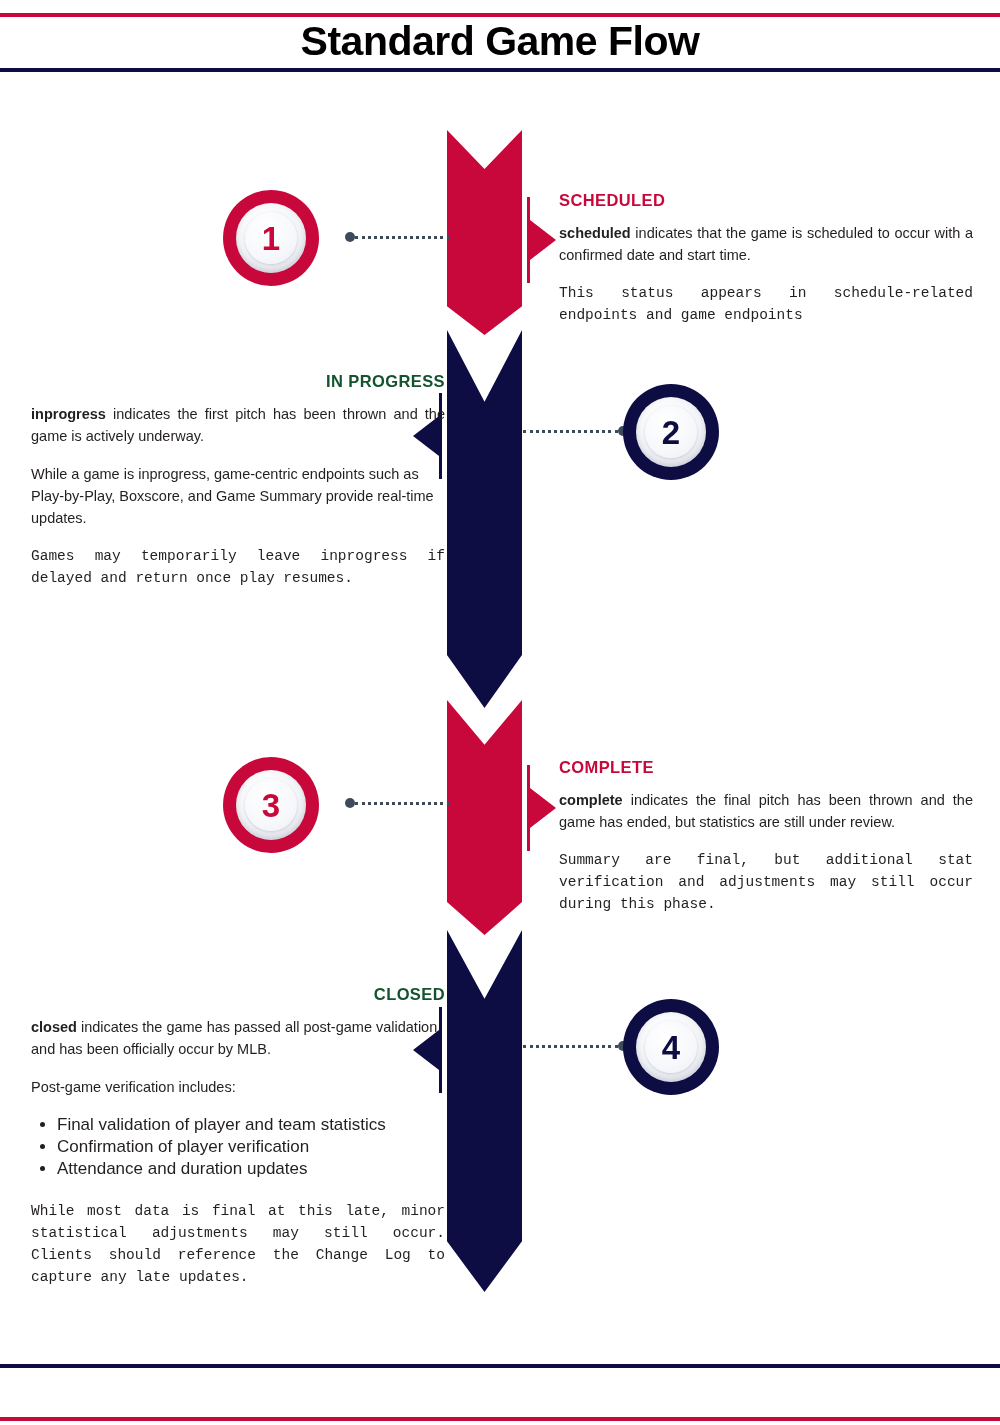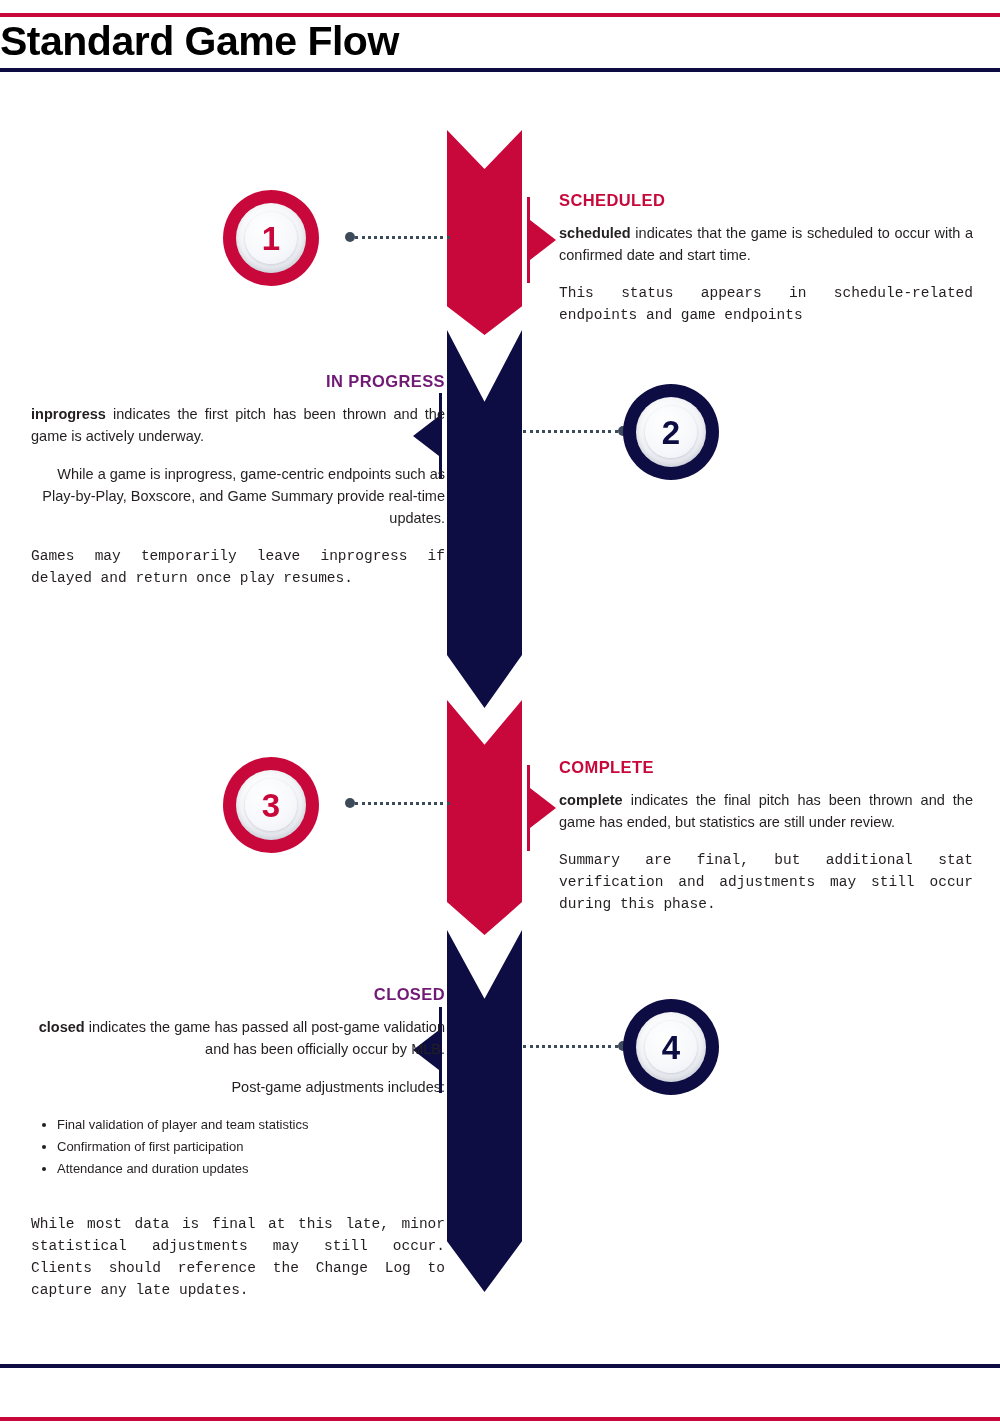--- a/index.html
+++ b/index.html
@@ -25,20 +25,21 @@
   .rule-top-red    { top: 13px;   background: #c8083a; }
   .rule-top-navy   { top: 68px;   background: #0d0d44; }
   .rule-bot-navy   { top: 1364px; background: #0d0d44; }
   .rule-bot-red    { top: 1417px; background: #c8083a; }
 
   .page-title {
     position: absolute;
     top: 16px;
     left: 0;
     width: 1000px;
+    text-align: center;
     font-size: 41px;
     font-weight: bold;
     letter-spacing: -0.5px;
     color: #000000;
     line-height: 50px;
   }
 
   
   .flow-column {
     position: absolute;
@@ -182,37 +183,37 @@
   .heading {
     font-size: 16.5px;
     font-weight: bold;
     letter-spacing: 0.4px;
     margin: 0 0 12px 0;
     line-height: 20px;
   }
   .heading-right { text-align: left; }
   .heading-left  { text-align: right; }
   .heading-red  { color: #c8083a; }
-  .heading-navy { color: #701a75; }
+  .heading-navy { color: #14532d; }
 
   .para {
     font-size: 14.5px;
     line-height: 22px;
     text-align: justify;
     margin: 0 0 16px 0;
     color: #231f20;
   }
   .para:last-child { margin-bottom: 0; font-family: Liberation Mono, monospace; }
   .para b { font-weight: bold; }
-  .para-plain { text-align: right; }
+  .para-plain { text-align: left; }
 
   ul.bullets {
-    margin: 0 0 33px 0;
+    margin: 0 0 20px 0;
     padding-left: 26px;
-    font-size: 13px;
+    font-size: 17px;
     line-height: 22px;
     color: #231f20;
   }
   ul.bullets li { margin: 0; }
 
   .blk1 { top: 190px; }
   .blk2 { top: 371px; }
   .blk3 { top: 757px; }
   .blk4 { top: 984px; }
 </style>
@@ -324,21 +325,21 @@
     <span>Summary are final, but additional stat verification and adjustments may still occur during this phase.</span>
   </p>
 </div>
 
 <div class="block block-left blk4">
   <div class="heading heading-left heading-navy">CLOSED</div>
   <p class="para para-plain">
     <b>closed</b><span> indicates the game has passed all post-game validation and has been officially occur by MLB.</span>
   </p>
   <p class="para para-plain">
-    <span>Post-game adjustments includes:</span>
+    <span>Post-game verification includes:</span>
   </p>
   <ul class="bullets">
     <li>Final validation of player and team statistics</li>
-    <li>Confirmation of first participation</li>
+    <li>Confirmation of player verification</li>
     <li>Attendance and duration updates</li>
   </ul>
   <p class="para">While most data is final at this late, minor statistical adjustments may still occur. Clients should reference the Change Log to capture any late updates.</p>
 </div>
 
 </body></html>

